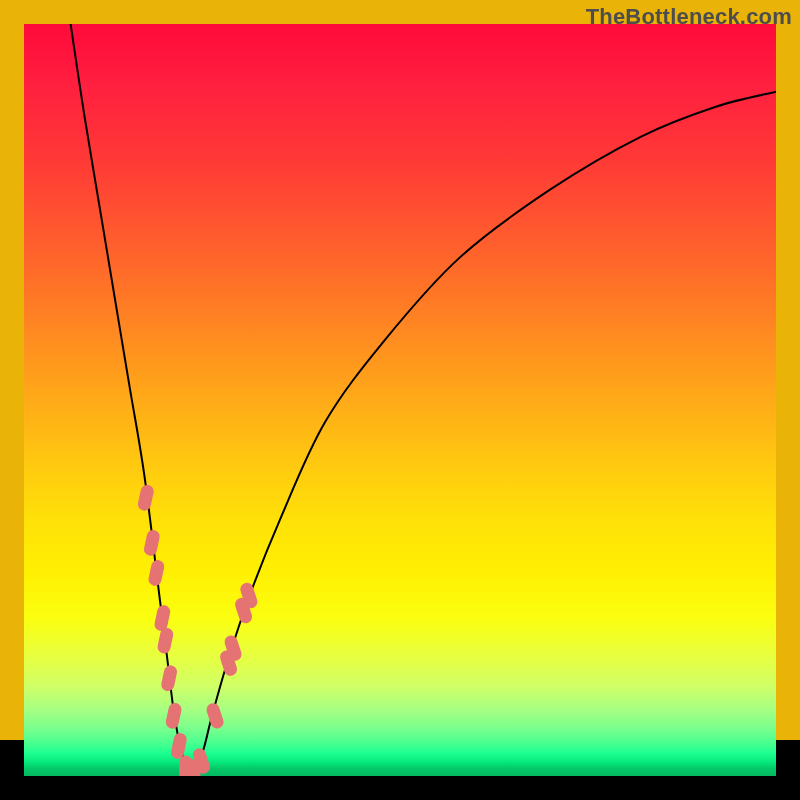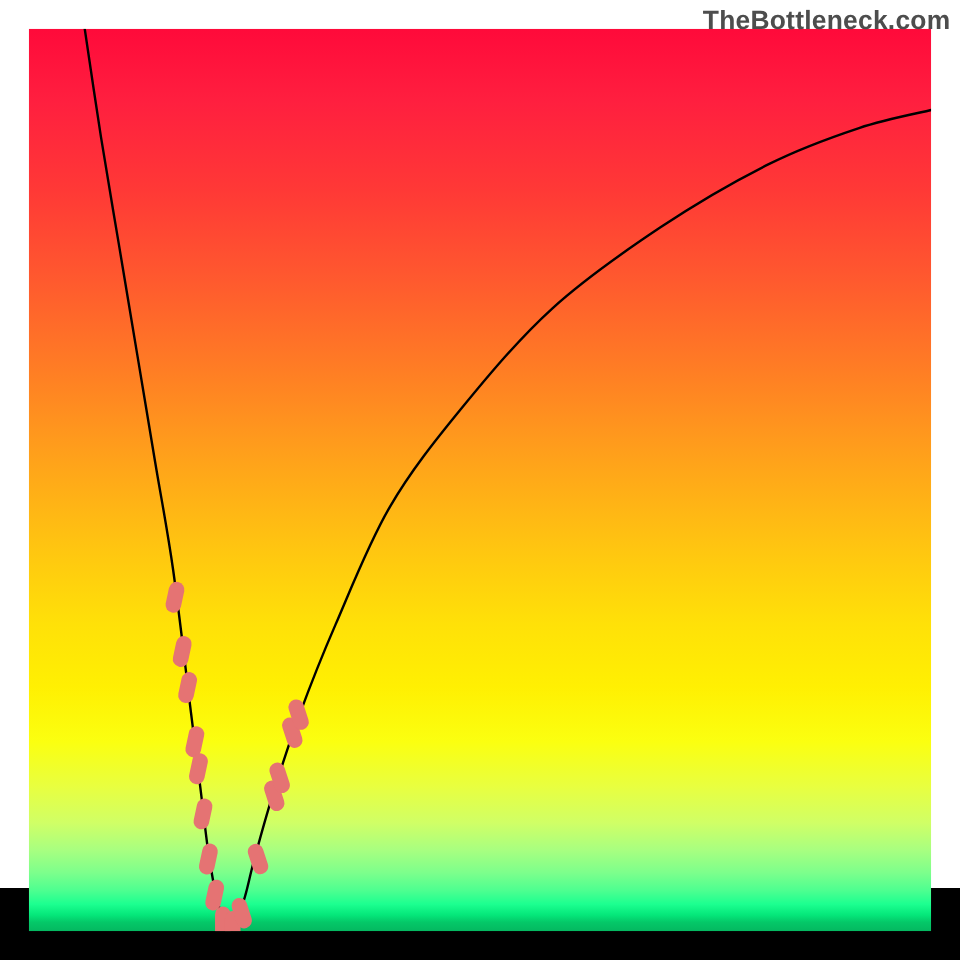--- a/index.html
+++ b/index.html
@@ -9,21 +9,21 @@
     height: 800px;
     background: #000000;
     overflow: hidden;
   }
   .frame {
     position: absolute;
     top: 0;
     left: 0;
     width: 800px;
     height: 740px;
-    background: #ffffff;
+    background: #eab308;
   }
   .plot {
     position: absolute;
     top: 24px;
     left: 24px;
     width: 752px;
     height: 752px;
     overflow: hidden;
   }
   .gradient {

